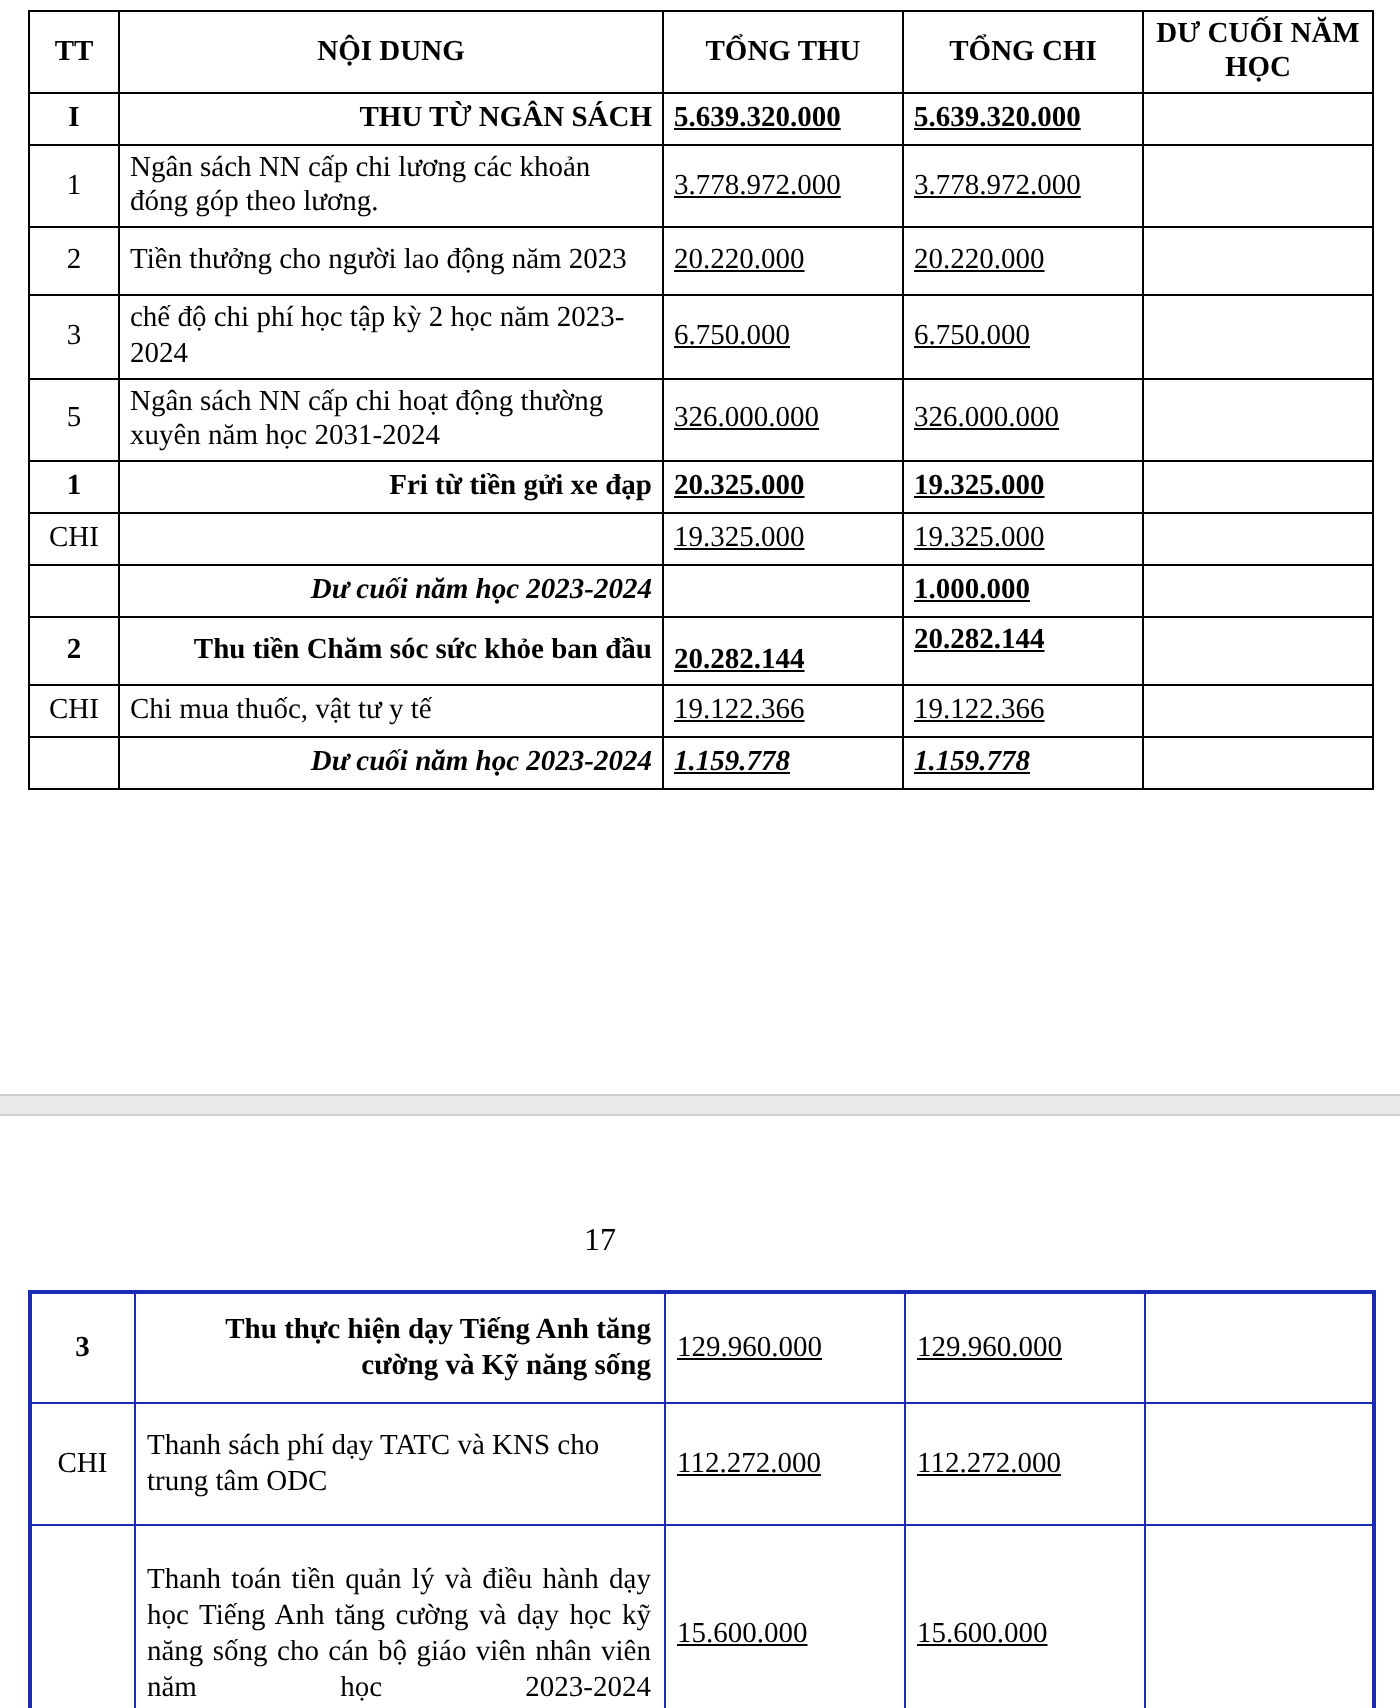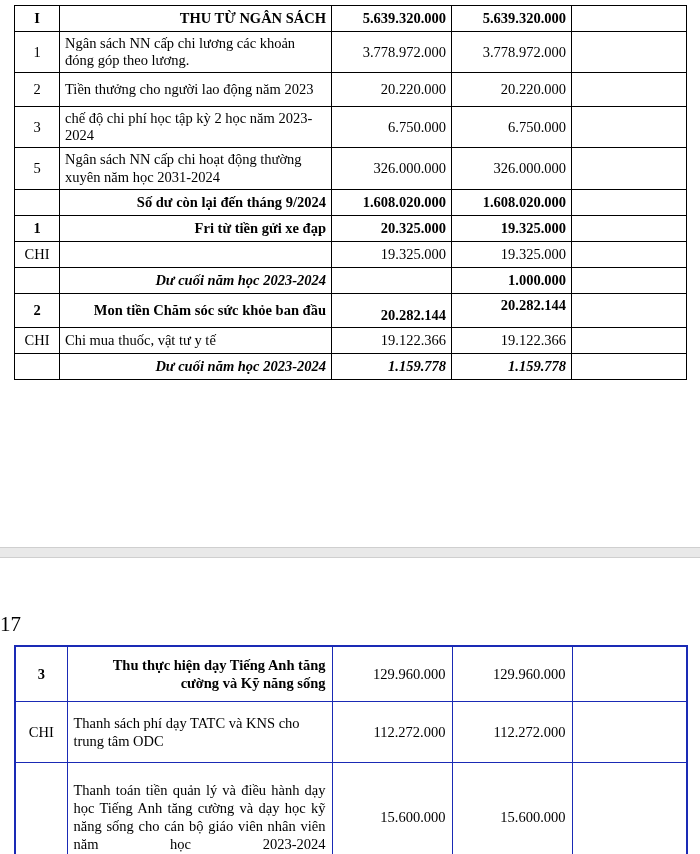--- a/index.html
+++ b/index.html
@@ -53,21 +53,21 @@
     font-weight: bold;
     text-transform: uppercase;
     font-size: 14.5px;
     padding-top: 6px;
     padding-bottom: 6px;
   }
   .c-left   { text-align: left; }
   .bold     { font-weight: bold; text-align: right; }
   .bi       { font-weight: bold; font-style: italic; text-align: right; }
 
-  .num { text-align: right; padding-right: 7px; }
+  .num { text-align: left; padding-right: 7px; text-decoration: underline; }
   .num.bold { font-weight: bold; }
 
   .tt-cell { text-align: center; }
 
   
   .r-h1 { height: 26px; }
   .r-h2 { height: 34px; }
 
   
   .sep-bar {
@@ -80,21 +80,22 @@
     border-top: 1px solid #cfcfcf;
     border-bottom: 1px solid #cfcfcf;
   }
 
   
   .page-number {
     position: absolute;
     top: 612px;
     left: 0;
     width: 600px;
-    font-size: 21px;
+    text-align: center;
+    font-size: 16px;
   }
 
   
   .table-wrap2 {
     position: absolute;
     left: 14px;
     top: 645px;
     width: 672px;
   }
   table.doc-table2 {
@@ -129,20 +130,27 @@
   <div class="table-wrap">
     <table class="doc-table">
       <colgroup>
         <col class="c-tt">
           <col class="c-noi">
           <col class="c-thu">
           <col class="c-chi">
           <col class="c-du">
       </colgroup>
       <tbody>
+        <tr>
+          <td class="th-cell">TT</td>
+          <td class="th-cell">NỘI DUNG</td>
+          <td class="th-cell">TỔNG THU</td>
+          <td class="th-cell">TỔNG CHI</td>
+          <td class="th-cell">DƯ CUỐI NĂM HỌC</td>
+        </tr>
 
         <tr class="r-h1">
           <td class="tt-cell bold">I</td>
           <td class="c-left bold">THU TỪ NGÂN SÁCH</td>
           <td class="num bold">5.639.320.000</td>
           <td class="num bold">5.639.320.000</td>
           <td class="num"></td>
         </tr>
 
         <tr class="r-h2">
@@ -170,27 +178,20 @@
         </tr>
 
         <tr class="r-h2">
           <td class="tt-cell">5</td>
           <td class="c-left">Ngân sách NN cấp chi hoạt động thường xuyên năm học 2031-2024</td>
           <td class="num">326.000.000</td>
           <td class="num">326.000.000</td>
           <td class="num"></td>
         </tr>
 
-        <tr class="r-h1">
-          <td class="tt-cell"></td>
-          <td class="c-left bold">Số dư còn lại đến tháng 9/2024</td>
-          <td class="num bold">1.608.020.000</td>
-          <td class="num bold">1.608.020.000</td>
-          <td class="num"></td>
-        </tr>
 
 
         <tr class="r-h1">
           <td class="tt-cell bold">1</td>
           <td class="c-left bold">Fri từ tiền gửi  xe đạp</td>
           <td class="num bold">20.325.000</td>
           <td class="num bold">19.325.000</td>
           <td class="num"></td>
         </tr>
 
@@ -205,21 +206,21 @@
         <tr class="r-h1">
           <td class="tt-cell"></td>
           <td class="c-left bi">Dư cuối năm học 2023-2024</td>
           <td class="num"></td>
           <td class="num bold">1.000.000</td>
           <td class="num"></td>
         </tr>
 
         <tr class="r-h2">
           <td class="tt-cell bold">2</td>
-          <td class="c-left bold">Mon tiền Chăm sóc sức khỏe ban đầu</td>
+          <td class="c-left bold">Thu tiền Chăm sóc sức khỏe ban đầu</td>
           <td class="num bold" style="vertical-align:bottom;">20.282.144</td>
           <td class="num bold" style="vertical-align:top;">20.282.144</td>
           <td class="num"></td>
         </tr>
 
         <tr class="r-h1">
           <td class="tt-cell">CHI</td>
           <td class="c-left">Chi mua thuốc, vật tư y tế</td>
           <td class="num">19.122.366</td>
           <td class="num">19.122.366</td>

